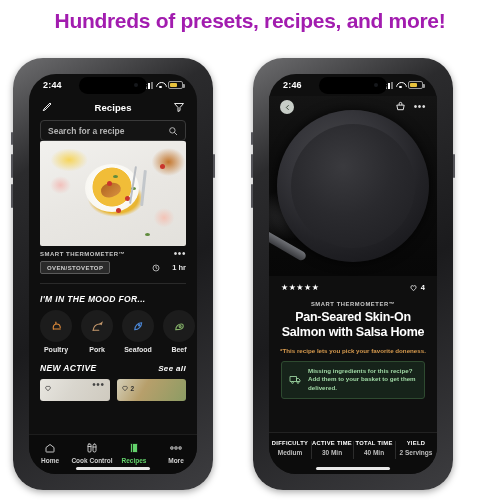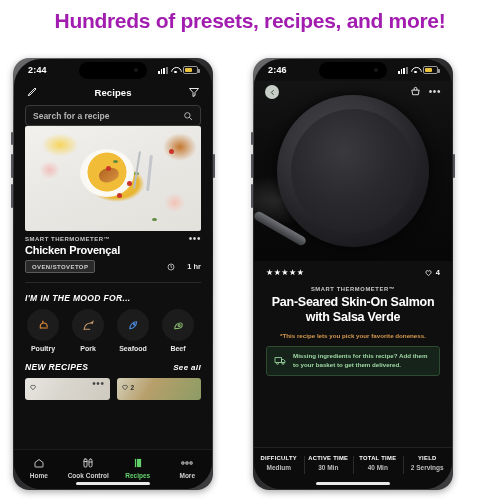--- a/index.html
+++ b/index.html
@@ -21,23 +21,23 @@
   }
   .stage {
     position: absolute;
     top: 56px; left: 0;
     width: 500px; height: 444px;
   }
   
   .phone {
     position: absolute;
     width: 200px; height: 432px;
-    border-radius: 16px;
+    border-radius: 30px;
     background: linear-gradient(150deg,#6e6e70 0%,#2b2b2d 22%,#1b1b1d 55%,#3d3d40 100%);
-    padding: 1px;
+    padding: 16px;
     box-shadow: 0 2px 7px rgba(0,0,0,.35);
   }
   .phone.left  { left: 13px;  top: 2px; }
   .phone.right { left: 253px; top: 2px; }
   .screen {
     width: 100%; height: 100%;
     border-radius: 27px;
     background: #0f0f0f;
     overflow: hidden;
     position: relative;
@@ -354,21 +354,20 @@
         <div class="herb" style="left:72%;top:88%"></div>
         <div class="fork"></div>
         <div class="knife"></div>
       </div>
 
       <div class="rowmeta">
         <div class="brandline">
           <span class="brand">SMART THERMOMETER™</span>
           <span class="dots3">•••</span>
         </div>
-        <div class="recipe-name">Chicken Provençal</div>
         <div class="badgerow">
           <span class="pill">OVEN/STOVETOP</span>
           <span class="timeinfo">
             <svg width="8" height="8" viewBox="0 0 24 24" fill="none" stroke="#e2e2e2" stroke-width="2.2">
                 <circle cx="12" cy="12" r="9"></circle>
                 <path d="M12 7v5l3 2" stroke-linecap="round"></path>
               </svg>
             <span>1 hr</span>
           </span>
         </div>
@@ -415,21 +414,21 @@
             <svg width="15" height="15" viewBox="0 0 24 24" fill="none" stroke="#86b36a" stroke-width="1.8" stroke-linecap="round">
                 <path d="M6 17c0-5 4-9 9-9 2 0 3 1 3 3 0 4-5 6-12 6z"></path>
                 <circle cx="13" cy="12" r="1.6"></circle>
               </svg>
           </div>
           <div class="lbl">Beef</div>
         </div>
       </div>
 
       <div class="sec-caps">
-        <span>NEW RECIPES</span>
+        <span>NEW ACTIVE</span>
         <span class="seeall">See all</span>
       </div>
 
       <div class="newcards">
         <div class="ncard a">
           <span class="hrt">
             <svg width="8" height="8" viewBox="0 0 24 24" fill="none" stroke="#333" stroke-width="2.2">
                 <path d="M12 20s-7-4.5-7-9a4 4 0 017-2.6A4 4 0 0119 11c0 4.5-7 9-7 9z"></path>
               </svg>
             <span class="cnt"></span>
@@ -551,21 +550,21 @@
         <div class="likes">
           <svg width="9" height="9" viewBox="0 0 24 24" fill="none" stroke="#fff" stroke-width="2.1">
               <path d="M12 20s-7-4.5-7-9a4 4 0 017-2.6A4 4 0 0119 11c0 4.5-7 9-7 9z"></path>
             </svg>
           <span>4</span>
         </div>
       </div>
 
 
       <div class="rbrand">SMART THERMOMETER™</div>
-      <div class="rtitle">Pan-Seared Skin-On Salmon with Salsa Verde</div>
+      <div class="rtitle">Pan-Seared Skin-On Salmon with Salsa Home</div>
       <div class="rnote">*This recipe lets you pick your favorite doneness.</div>
 
       <div class="notice">
         <span>
           <svg width="13" height="11" viewBox="0 0 26 20" fill="none" stroke="#9fd8a4" stroke-width="1.7" stroke-linejoin="round">
               <path d="M2 4h13v10H2z"></path>
               <path d="M15 8h4l3 3v3h-7z"></path>
               <circle cx="7" cy="16" r="1.8"></circle>
               <circle cx="18" cy="16" r="1.8"></circle>
             </svg>

